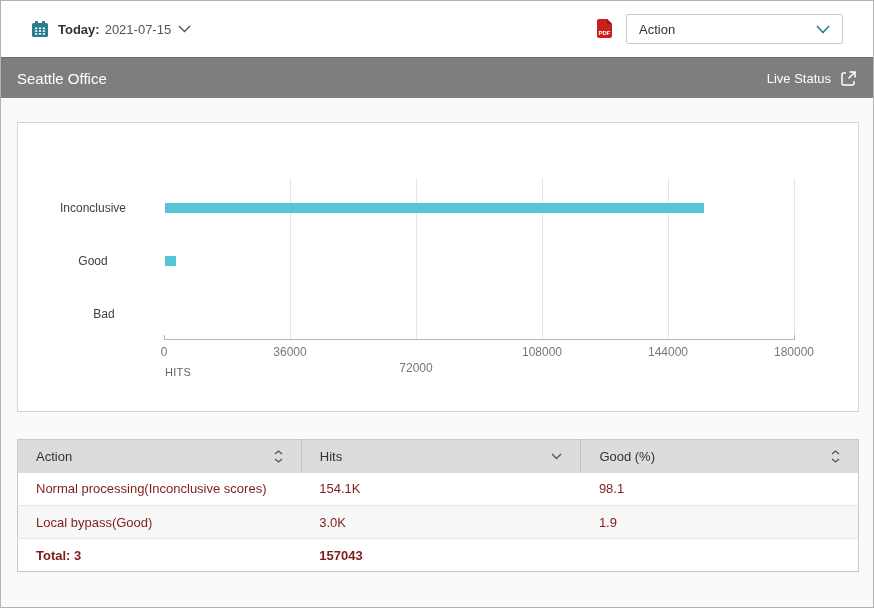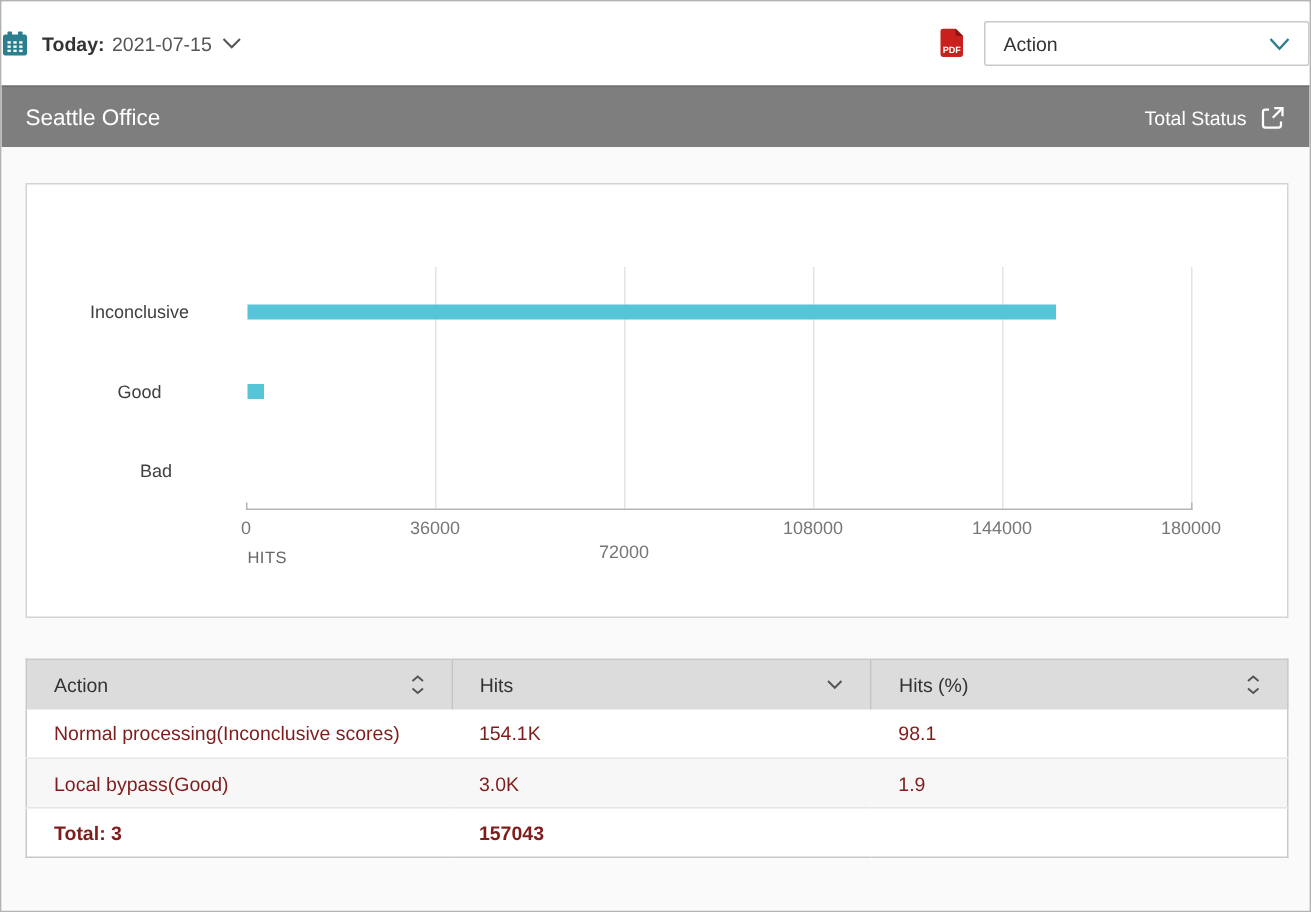--- a/index.html
+++ b/index.html
@@ -7,21 +7,21 @@
   body { font-family: "Liberation Sans", sans-serif; }
   .page {
     width: 874px; height: 608px; margin: 0 auto;
     background: #fff; border: 1px solid #b3b3b3;
     position: relative; overflow: hidden;
   }
 
   
   .topbar {
     height: 56px; background: #fff;
-    display: flex; align-items: center; padding: 0 0;
+    display: flex; align-items: center; padding: 0 30px;
   }
   .date-group { display: flex; align-items: center; cursor: pointer; }
   .today-label { font-size: 13px; font-weight: bold; color: #333; margin-left: 9px; }
   .date-value { font-size: 13px; color: #555; margin-left: 5px; }
   .date-chevron { margin-left: 7px; display: flex; }
   .topbar-spacer { flex: 1; }
   .pdf-icon { position: relative; width: 17px; height: 21px; margin-right: 13px; cursor: pointer; }
   .action-dropdown {
     width: 217px; height: 30px; border: 1px solid #c9c9c9; border-radius: 2px;
     display: flex; align-items: center; padding: 0 12px; background: #fff; cursor: pointer;
@@ -131,21 +131,21 @@
             <polyline points="1,1 7,7.5 13,1" fill="none" stroke="#2e7d91" stroke-width="1.6"></polyline>
           </svg>
       </span>
     </div>
   </div>
 
   <div class="section-header">
     <span class="section-title">Seattle Office</span>
     <div class="header-spacer"></div>
     <div class="live-status">
-      <span class="live-status-label">Total Status</span>
+      <span class="live-status-label">Live Status</span>
       <span>
         <svg width="17" height="17" viewBox="0 0 17 17">
           <path d="M6 3 h-2.5 a1.5 1.5 0 0 0-1.5 1.5 v9 a1.5 1.5 0 0 0 1.5 1.5 h9 a1.5 1.5 0 0 0 1.5-1.5 V11" fill="none" stroke="#fff" stroke-width="1.5"></path>
           <polyline points="9.5,2 15,2 15,7.5" fill="none" stroke="#fff" stroke-width="1.5"></polyline>
           <line x1="15" y1="2" x2="8.5" y2="8.5" stroke="#fff" stroke-width="1.5"></line>
         </svg>
       </span>
     </div>
   </div>
 
@@ -198,21 +198,21 @@
                 <span>Hits</span>
                 <i>
                   <svg width="11" height="7" viewBox="0 0 11 7">
                     <polyline points="1,1 5.5,5.5 10,1" fill="none" stroke="#555" stroke-width="1.3"></polyline>
                   </svg>
                 </i>
               </div>
             </th>
             <th>
               <div class="th-inner">
-                <span>Hits (%)</span>
+                <span>Good (%)</span>
                 <i>
                   <svg width="9" height="13" viewBox="0 0 9 13">
                     <polyline points="1,4 4.5,1 8,4" fill="none" stroke="#555" stroke-width="1.3"></polyline>
                     <polyline points="1,9 4.5,12 8,9" fill="none" stroke="#555" stroke-width="1.3"></polyline>
                   </svg>
                 </i>
               </div>
             </th>
           </tr>
         </thead>

